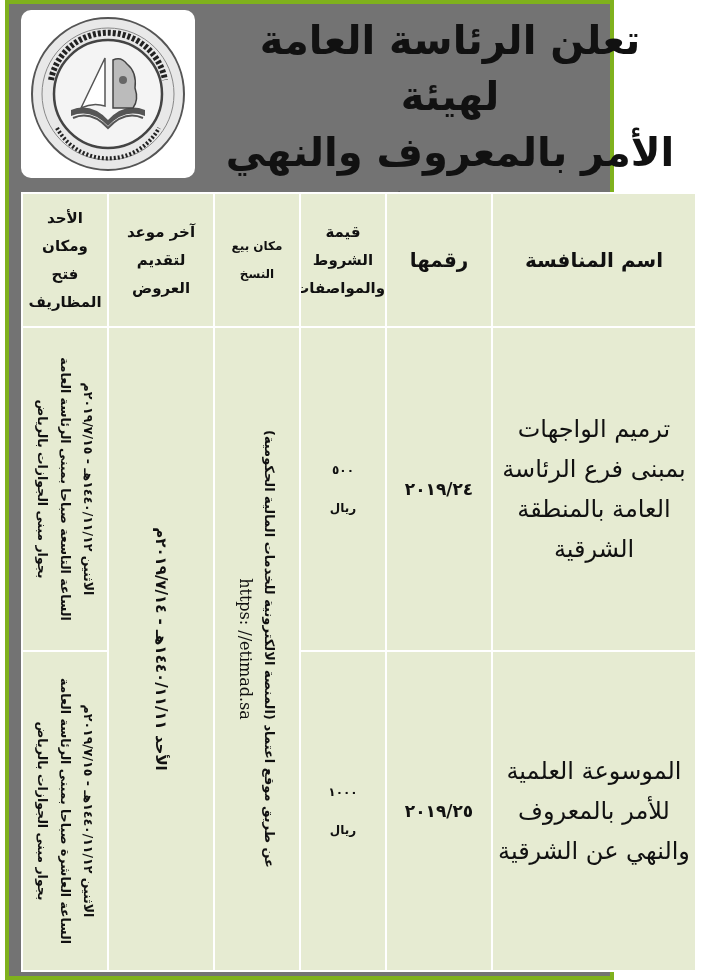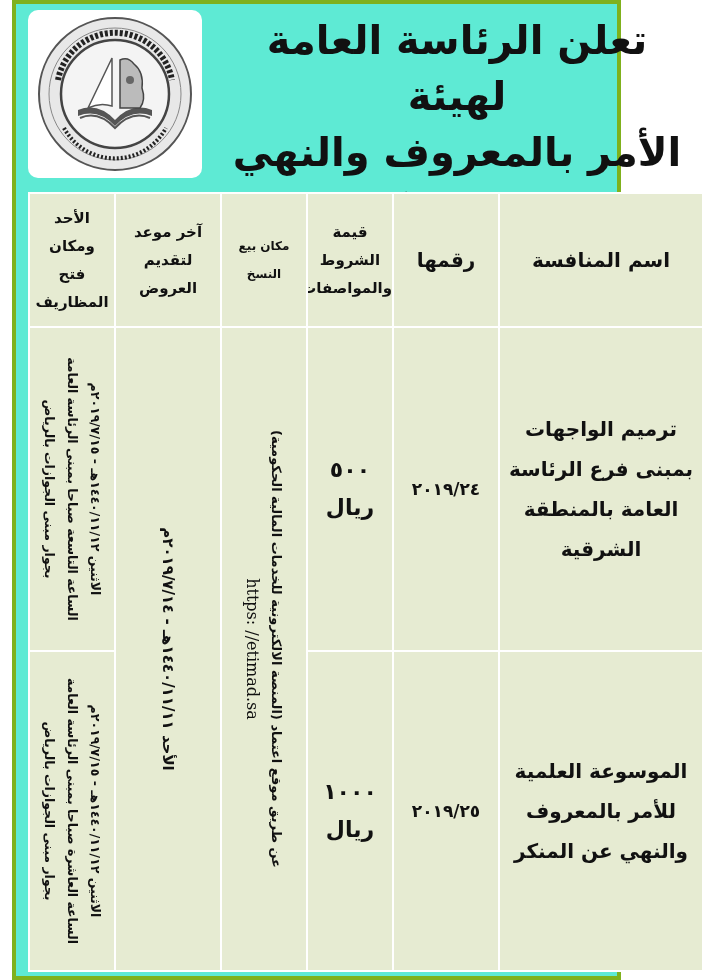--- a/index.html
+++ b/index.html
@@ -8,26 +8,26 @@
       background: #ffffff;
     }
     body {
       width: 705px;
       height: 980px;
       overflow: hidden;
       font-family: "DejaVu Sans", sans-serif;
     }
     .frame {
       position: absolute;
-      left: 12px; top: 0;
+      left: 5px; top: 0;
       width: 609px;
       height: 980px;
       box-sizing: border-box;
       border: 4px solid #7fb11d;
-      background: #5eead4;
+      background: #737373;
     }
     .logo-box {
       position: absolute;
       left: 12px;
       top: 6px;
       width: 174px;
       height: 168px;
       background: #ffffff;
       border-radius: 10px;
     }
@@ -82,32 +82,32 @@
     table.tenders th {
       height: 132px;
       font-weight: bold;
       font-size: 15px;
       line-height: 28px;
     }
     table.tenders th.big {
       font-size: 20px;
     }
     td.name-cell {
-      font-size: 20px;
-      font-weight: bold;
+      font-size: 24px;
+      font-weight: normal;
       line-height: 40px;
       padding: 0 12px;
     }
     td.num-cell {
       font-size: 17px;
       font-weight: bold;
       margin-left: 23px;
     }
     td.price-cell {
-      font-size: 22px;
+      font-size: 12px;
       font-weight: bold;
       line-height: 38px;
     }
     .rot-wrap {
       position: relative;
       width: 100%;
       height: 100%;
     }
     .rot {
       position: absolute;
@@ -235,21 +235,21 @@
               <span class="line">الساعة التاسعة صباحا بمبنى الرئاسة العامة</span>
               <span class="line">بجوار مبنى الجوازات بالرياض</span>
             </div>
           </div>
         </td>
       </tr>
       <tr style="height:320px;">
         <td class="name-cell">
           <span class="line">الموسوعة العلمية</span>
           <span class="line">للأمر بالمعروف</span>
-          <span class="line">والنهي عن المنكر</span>
+          <span class="line">والنهي عن الشرقية</span>
         </td>
         <td class="num-cell">٢٠١٩/٢٥</td>
         <td class="price-cell">
           <span class="line">١٠٠٠</span>
           <span class="line">ريال</span>
         </td>
         <td>
           <div class="rot-wrap">
             <div class="rot opening">
               <span class="line">الاثنين ١٤٤٠/١١/١٢هـ - ٢٠١٩/٧/١٥م</span>

